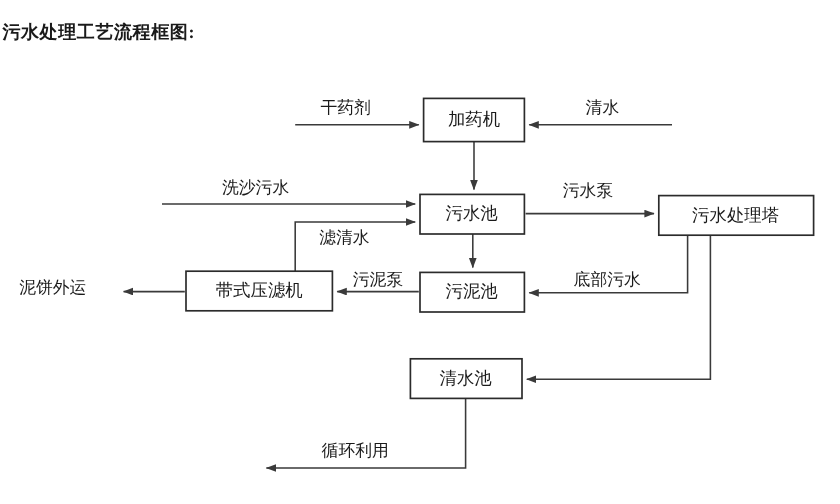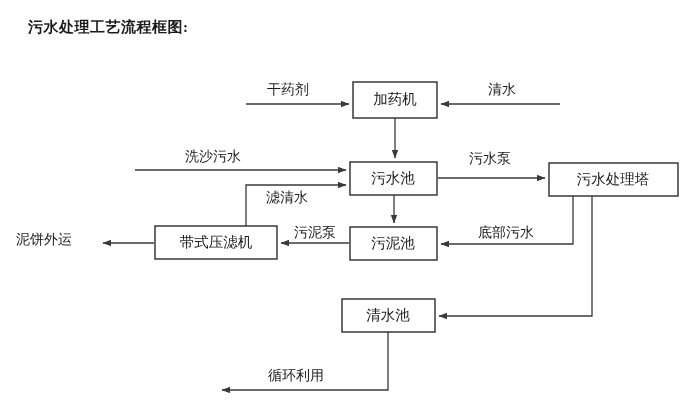--- a/index.html
+++ b/index.html
@@ -14,21 +14,21 @@
     font-family: "Liberation Sans", "DejaVu Sans", sans-serif;
   }
   #page {
     position: relative;
     width: 700px;
     height: 420px;
     background: #ffffff;
   }
   #diagram-title {
     position: absolute;
-    left: 28px;
+    left: 2px;
     top: 18px;
     font-size: 15px;
     font-weight: bold;
     color: #1a1a1a;
     letter-spacing: 0.5px;
     font-family: "Liberation Serif", "DejaVu Serif", serif;
     white-space: nowrap;
   }
   svg#flow {
     position: absolute;

